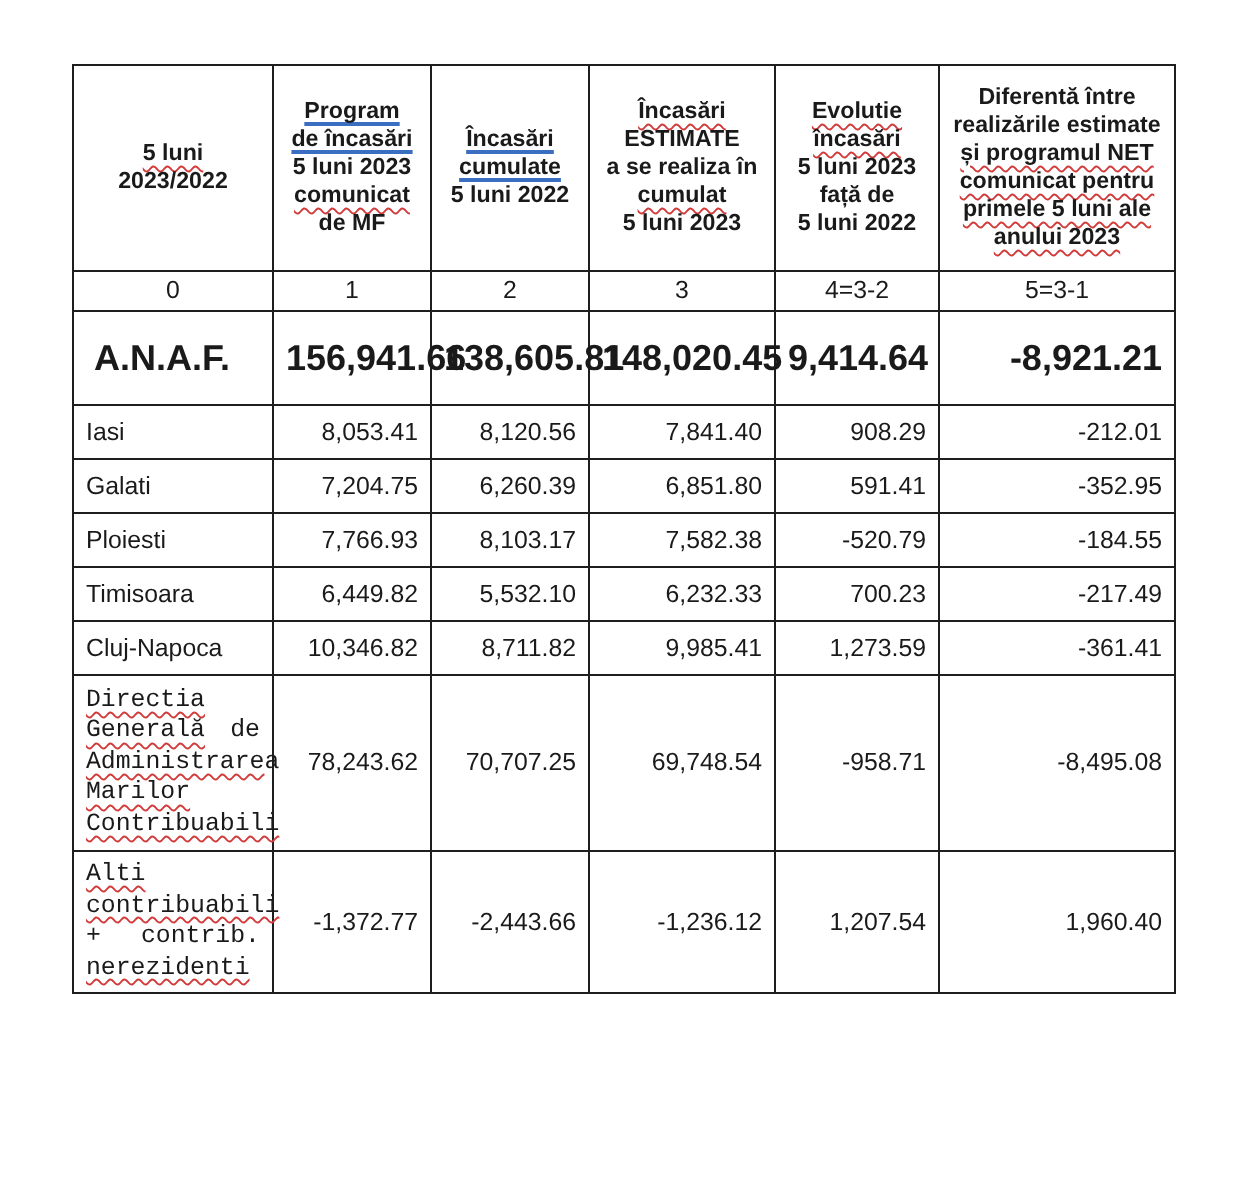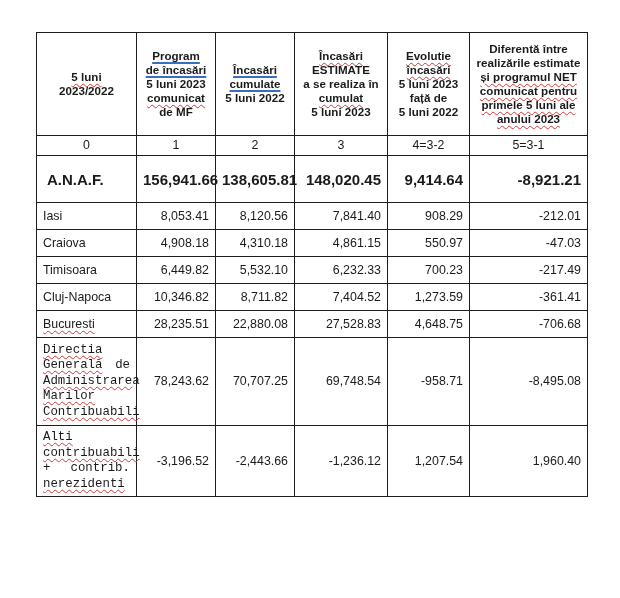--- a/index.html
+++ b/index.html
@@ -7,21 +7,21 @@
          font-family: "Liberation Sans", sans-serif; color: #1a1a1a; }
   table.report { position: absolute; left: 36px; top: 32px; border-collapse: collapse;
                  table-layout: fixed; width: 551px; }
   table.report td { border: 1.2px solid #1e1e1e; padding: 0 6px; font-size: 12.4px;
                     line-height: 15px; vertical-align: middle; }
   col.c0 { width: 100px; } col.c1 { width: 79px; } col.c2 { width: 79px; }
   col.c3 { width: 93px; } col.c4 { width: 82px; } col.c5 { width: 118px; }
   tr.hdr td { height: 102px; text-align: center; font-weight: bold; font-size: 11.6px;
               line-height: 14px; padding: 0 3px; }
   tr.idx td { height: 19px; text-align: center; font-size: 12.4px; }
-  tr.anaf td { height: 46px; font-weight: bold; font-size: 15px; text-align: right; }
+  tr.anaf td { height: 46px; font-weight: bold; font-size: 18px; text-align: right; }
   tr.anaf td.name { text-align: left; padding-left: 10px; }
   tr.reg td { height: 26px; text-align: right; }
   tr.reg td.name { text-align: left; }
   tr.dgamc td { height: 87px; text-align: right; }
   tr.alti td { height: 70px; text-align: right; margin-top: 44px; }
   td.name.multi { text-align: justify; line-height: 15.5px; font-family: Liberation Mono, monospace; }
   .wavy { text-decoration: underline wavy #d23a3a; text-decoration-thickness: 1px;
           text-underline-offset: 2px; }
   .blue { text-decoration: underline #3a6ec0; text-decoration-thickness: 1.5px;
           text-underline-offset: 2px; }
@@ -102,50 +102,50 @@
 
     <tr class="reg">
       <td class="name">Iasi</td>
       <td>8,053.41</td>
       <td>8,120.56</td>
       <td>7,841.40</td>
       <td>908.29</td>
       <td>-212.01</td>
     </tr>
     <tr class="reg">
-      <td class="name">Craiova</td>
-      <td>4,908.18</td>
-      <td>4,310.18</td>
-      <td>4,861.15</td>
-      <td>550.97</td>
-      <td>-47.03</td>
+      <td class="name">Galati</td>
+      <td>7,204.75</td>
+      <td>6,260.39</td>
+      <td>6,851.80</td>
+      <td>591.41</td>
+      <td>-352.95</td>
+    </tr>
+    <tr class="reg">
+      <td class="name">Ploiesti</td>
+      <td>7,766.93</td>
+      <td>8,103.17</td>
+      <td>7,582.38</td>
+      <td>-520.79</td>
+      <td>-184.55</td>
     </tr>
     <tr class="reg">
       <td class="name">Timisoara</td>
       <td>6,449.82</td>
       <td>5,532.10</td>
       <td>6,232.33</td>
       <td>700.23</td>
       <td>-217.49</td>
     </tr>
     <tr class="reg">
       <td class="name">Cluj-Napoca</td>
       <td>10,346.82</td>
       <td>8,711.82</td>
-      <td>7,404.52</td>
+      <td>9,985.41</td>
       <td>1,273.59</td>
       <td>-361.41</td>
-    </tr>
-    <tr class="reg">
-      <td class="name"><span class="wavy">Bucuresti</span></td>
-      <td>28,235.51</td>
-      <td>22,880.08</td>
-      <td>27,528.83</td>
-      <td>4,648.75</td>
-      <td>-706.68</td>
     </tr>
 
     <tr class="dgamc">
       <td class="name multi">
         <span class="hline"><span class="wavy">Directia</span></span>
         <span class="hline just">
             <span class="wavy">Generală</span>
             <span>de</span>
           </span>
         <span class="hline just">
@@ -165,20 +165,20 @@
     <tr class="alti">
       <td class="name multi">
         <span class="hline"><span class="wavy">Alti</span></span>
         <span class="hline"><span class="wavy">contribuabili</span></span>
         <span class="hline just">
             <span>+</span>
             <span>contrib.</span>
           </span>
         <span class="hline"><span class="wavy">nerezidenti</span></span>
       </td>
-      <td>-3,196.52</td>
+      <td>-1,372.77</td>
       <td>-2,443.66</td>
       <td>-1,236.12</td>
       <td>1,207.54</td>
       <td>1,960.40</td>
     </tr>
   </tbody>
 </table>
 
 </body></html>

